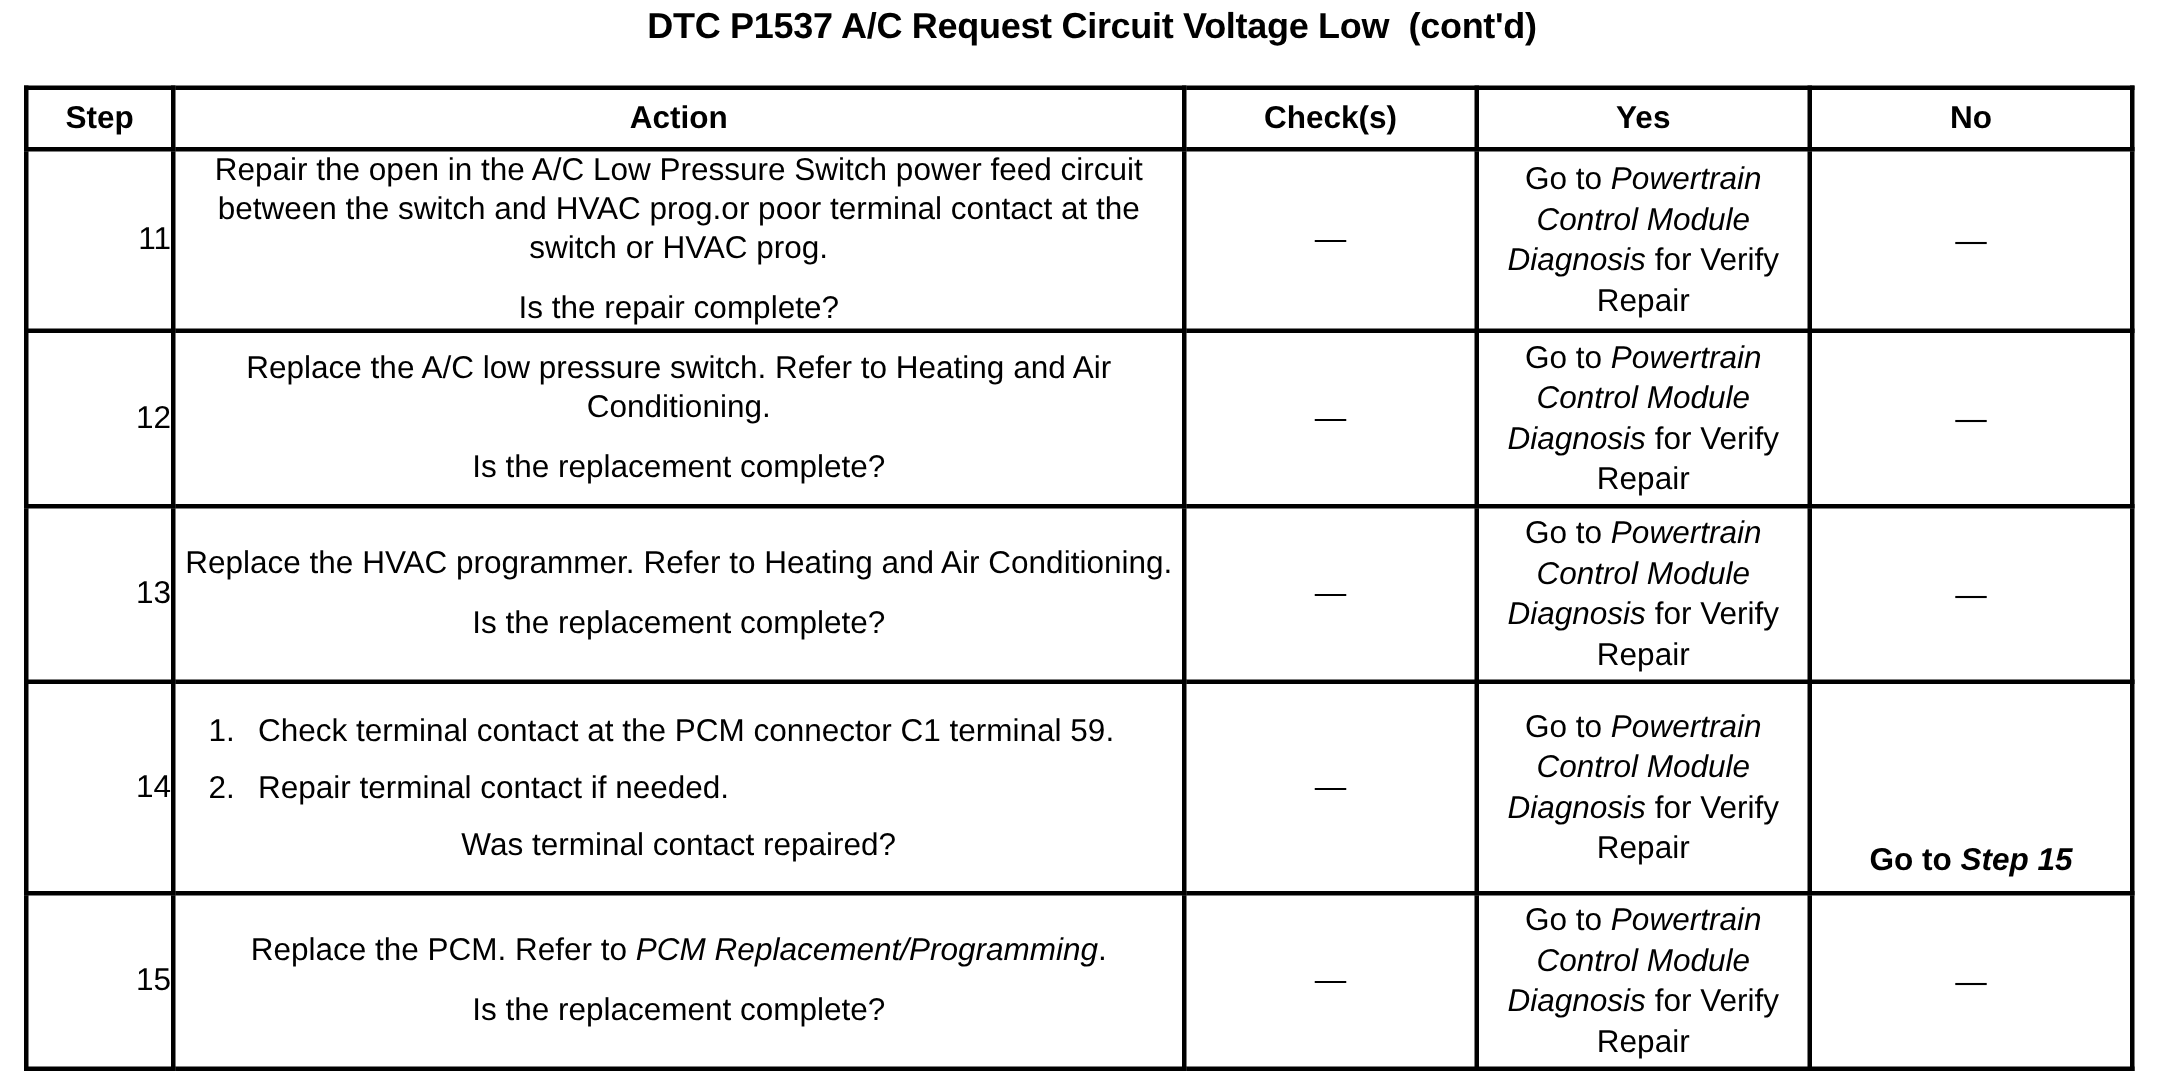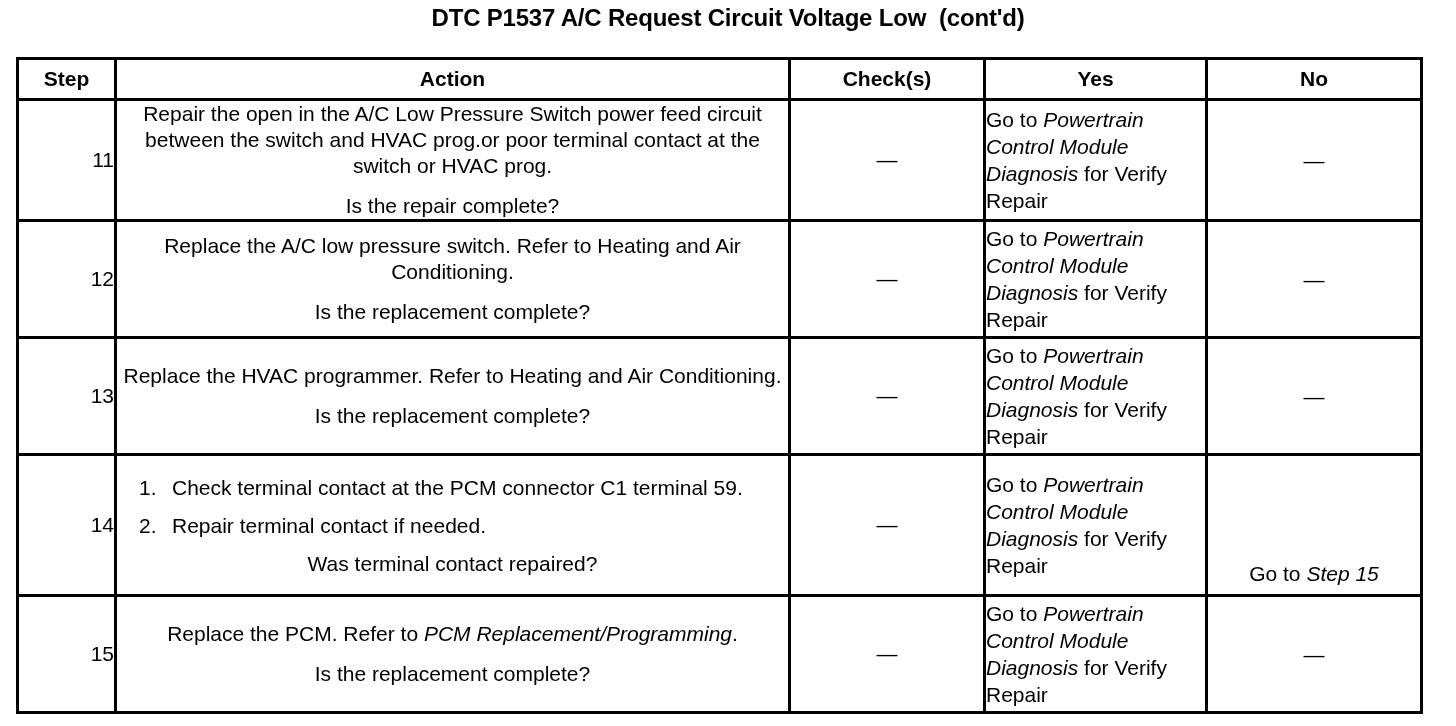--- a/index.html
+++ b/index.html
@@ -117,34 +117,35 @@
     font-size: 21px;
     line-height: 20px;
   }
   .dash {
     display: inline-block;
     font-size: 21px;
     line-height: 20px;
   }
 
   td.yes-cell {
-    text-align: left;
+    text-align: center;
     font-size: 21px;
     line-height: 27px;
     padding: 6px 6px;
   }
   td.no-cell {
     text-align: center;
     font-size: 21px;
     line-height: 27px;
     padding: 6px 6px;
   }
   td.no-cell.bottom {
     vertical-align: bottom;
     padding-bottom: 7px;
+    font-weight: bold;
   }
 
   em, .it {
     font-style: italic;
   }
 
   .scan-artifact {
     position: absolute;
     left: 660px;
     top: 713px;

